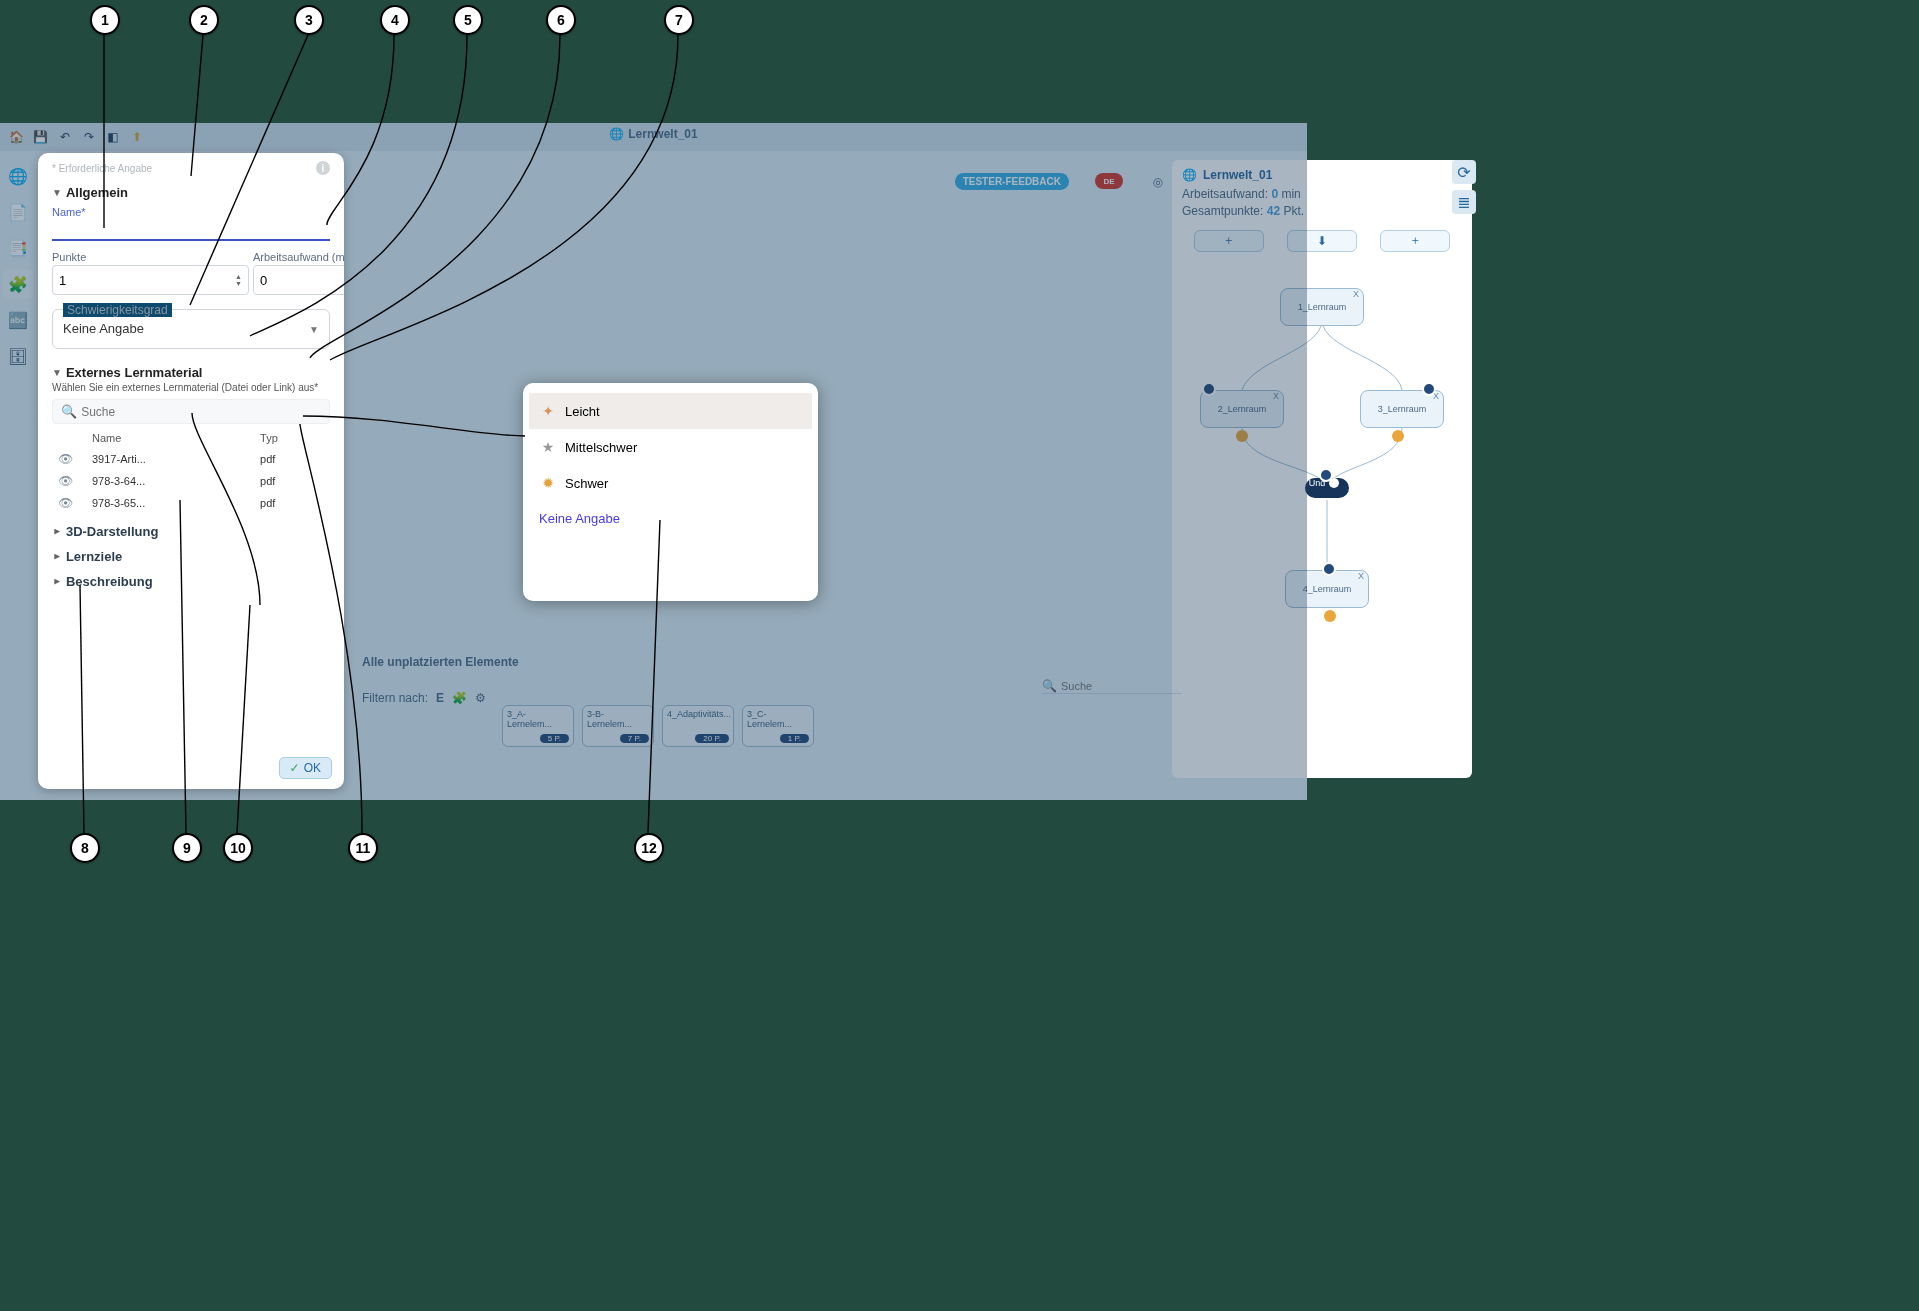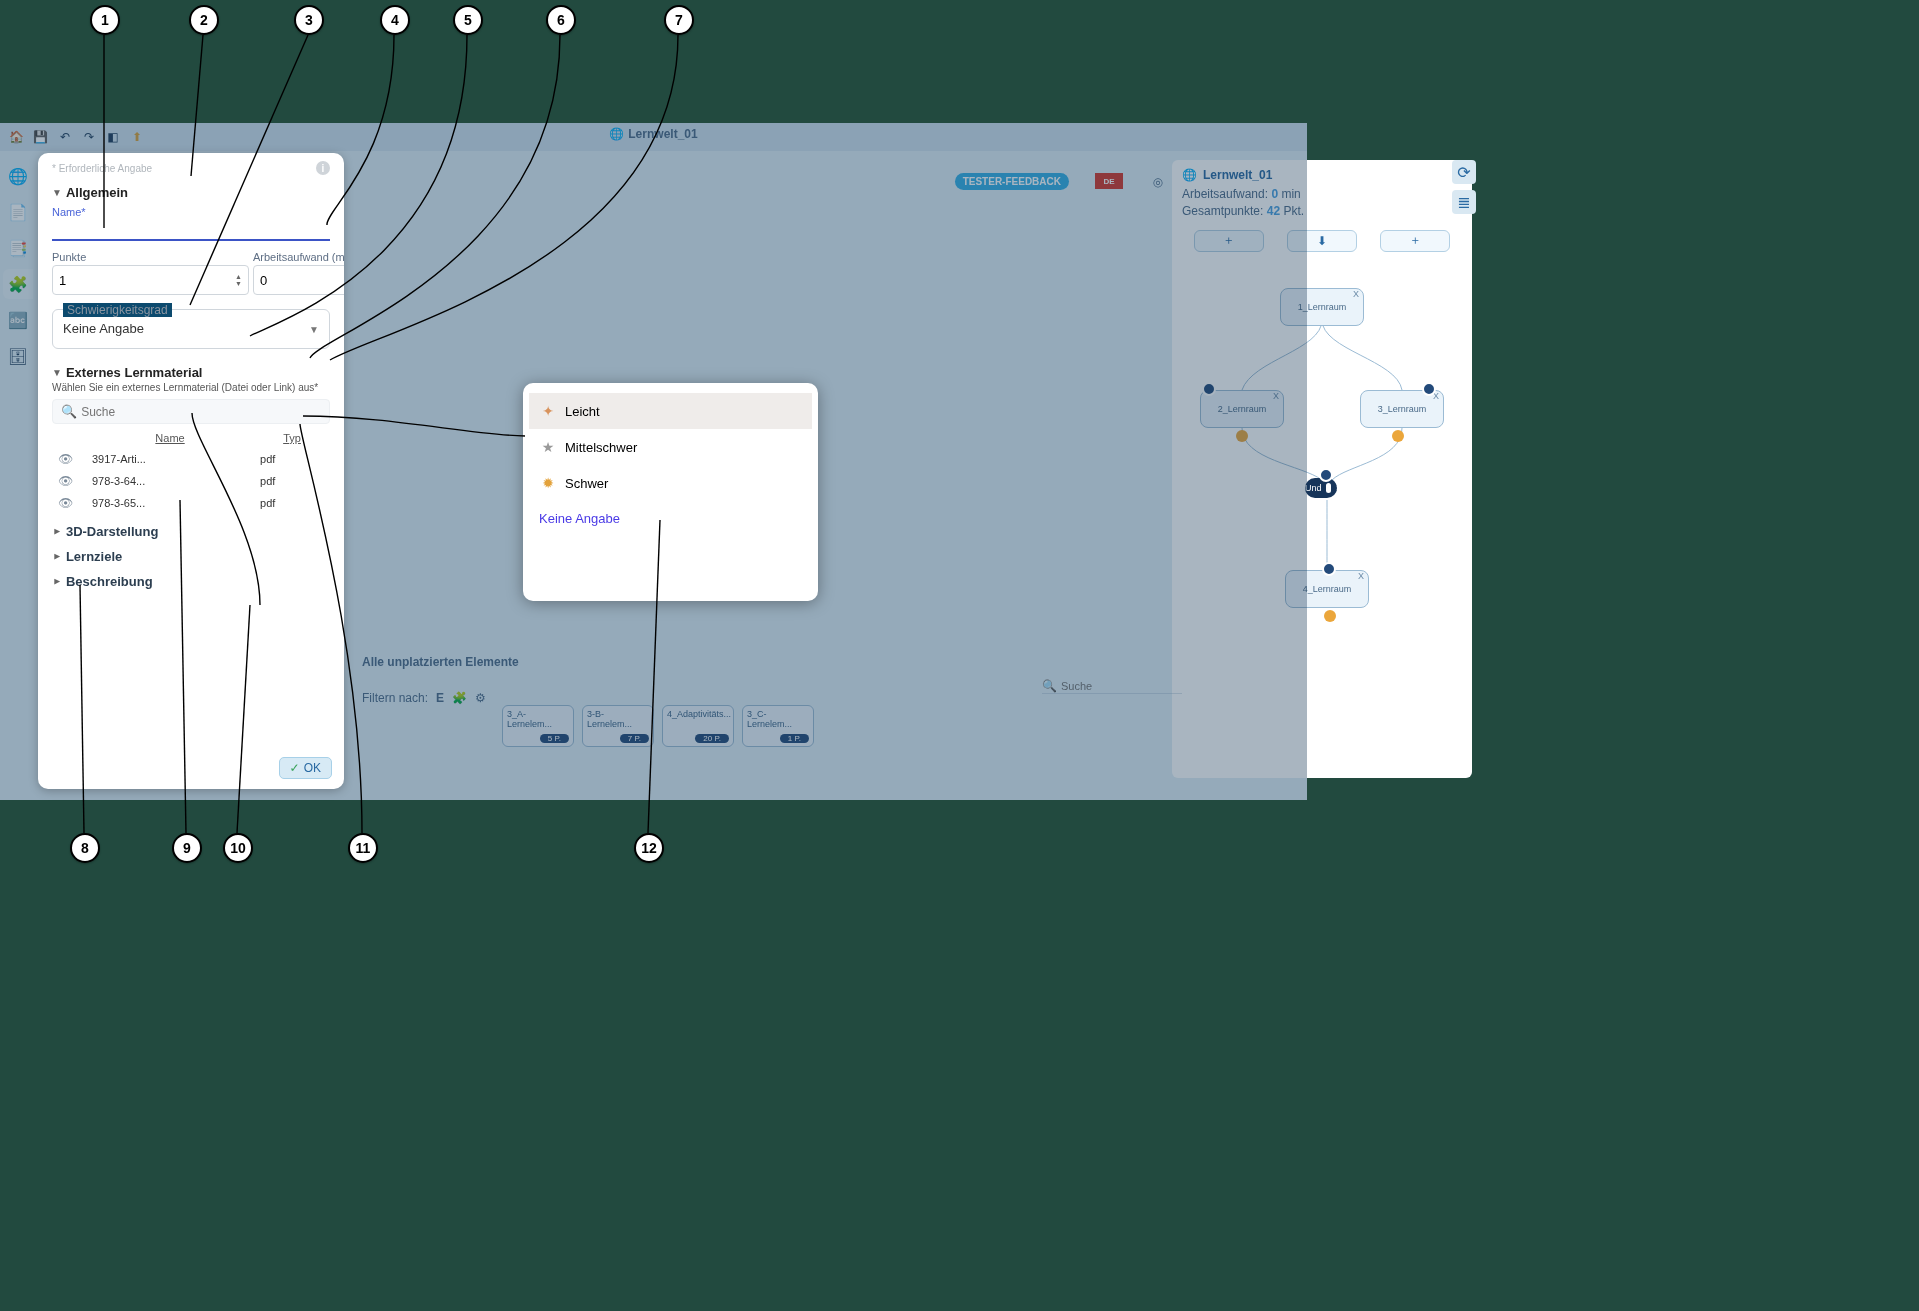--- a/index.html
+++ b/index.html
@@ -61,21 +61,21 @@
   }
   .tester-badge {
     background: #32aee6;
     color: #fff;
     font-size: 10px;
     font-weight: 700;
     padding: 3px 8px;
     border-radius: 10px;
   }
   .lang-badge {
-    width: 28px; height: 16px; border-radius: 0;
+    width: 28px; height: 16px; border-radius: 8px;
     background: #d4362b;
     color: #fff; font-size: 8px; font-weight: 700;
     display: flex; align-items: center; justify-content: center;
   }
   .icon18 { width: 18px; height: 18px; display: inline-flex; align-items: center; justify-content: center; color: #4d6b89; cursor: pointer; }
 
   
   .left-rail {
     position: absolute;
     left: 0; top: 153px;
@@ -124,25 +124,25 @@
     border-radius: 8px;
     background: #eaf3fa;
     display: flex; align-items: center; justify-content: center;
     font-size: 9px; color: #4a6a88; text-align: center;
   }
   .node .x { position: absolute; right: 4px; top: 0; font-size: 9px; color: #6b8aa7; }
   .dot-blue { position: absolute; width: 14px; height: 14px; border-radius: 50%; background: #234a7a; border: 2px solid #fff; }
   .dot-orange { position: absolute; width: 12px; height: 12px; border-radius: 50%; background: #eba63b; }
   .logic-node {
     position: absolute;
-    width: 32px; height: 20px;
+    width: 44px; height: 20px;
     background: #17355a;
     border-radius: 10px;
     color: #fff; font-size: 9px;
-    display: flex; align-items: center; justify-content: center;
+    display: flex; align-items: flex-start; justify-content: center;
   }
   .right-rail-btns {
     position: absolute; right: 4px; top: 160px;
     display: flex; flex-direction: column; gap: 6px;
   }
   .right-rail-btns .rrbtn {
     width: 24px; height: 24px; border-radius: 4px;
     background: #d9e8f2;
     display: flex; align-items: center; justify-content: center;
     color: #2a6aa3;
@@ -283,23 +283,22 @@
     border: none; outline: none; background: transparent;
     font-size: 12px; flex: 1;
   }
   table.materials {
     width: 100%;
     font-size: 11px;
     border-collapse: collapse;
     margin-top: 4px;
   }
   table.materials th {
-    text-align: center; font-weight: 400; color: #555;
+    text-align: left; font-weight: 400; color: #555;
     padding: 4px 6px;
-    text-decoration: underline;
   }
   table.materials td {
     padding: 4px 6px; color: #333;
   }
   .eye { color: #7b8a99; font-size: 12px; }
 
   .collapsed-section {
     font-weight: 700; font-size: 13px;
     margin-top: 10px;
     display: flex; align-items: center; gap: 4px;

